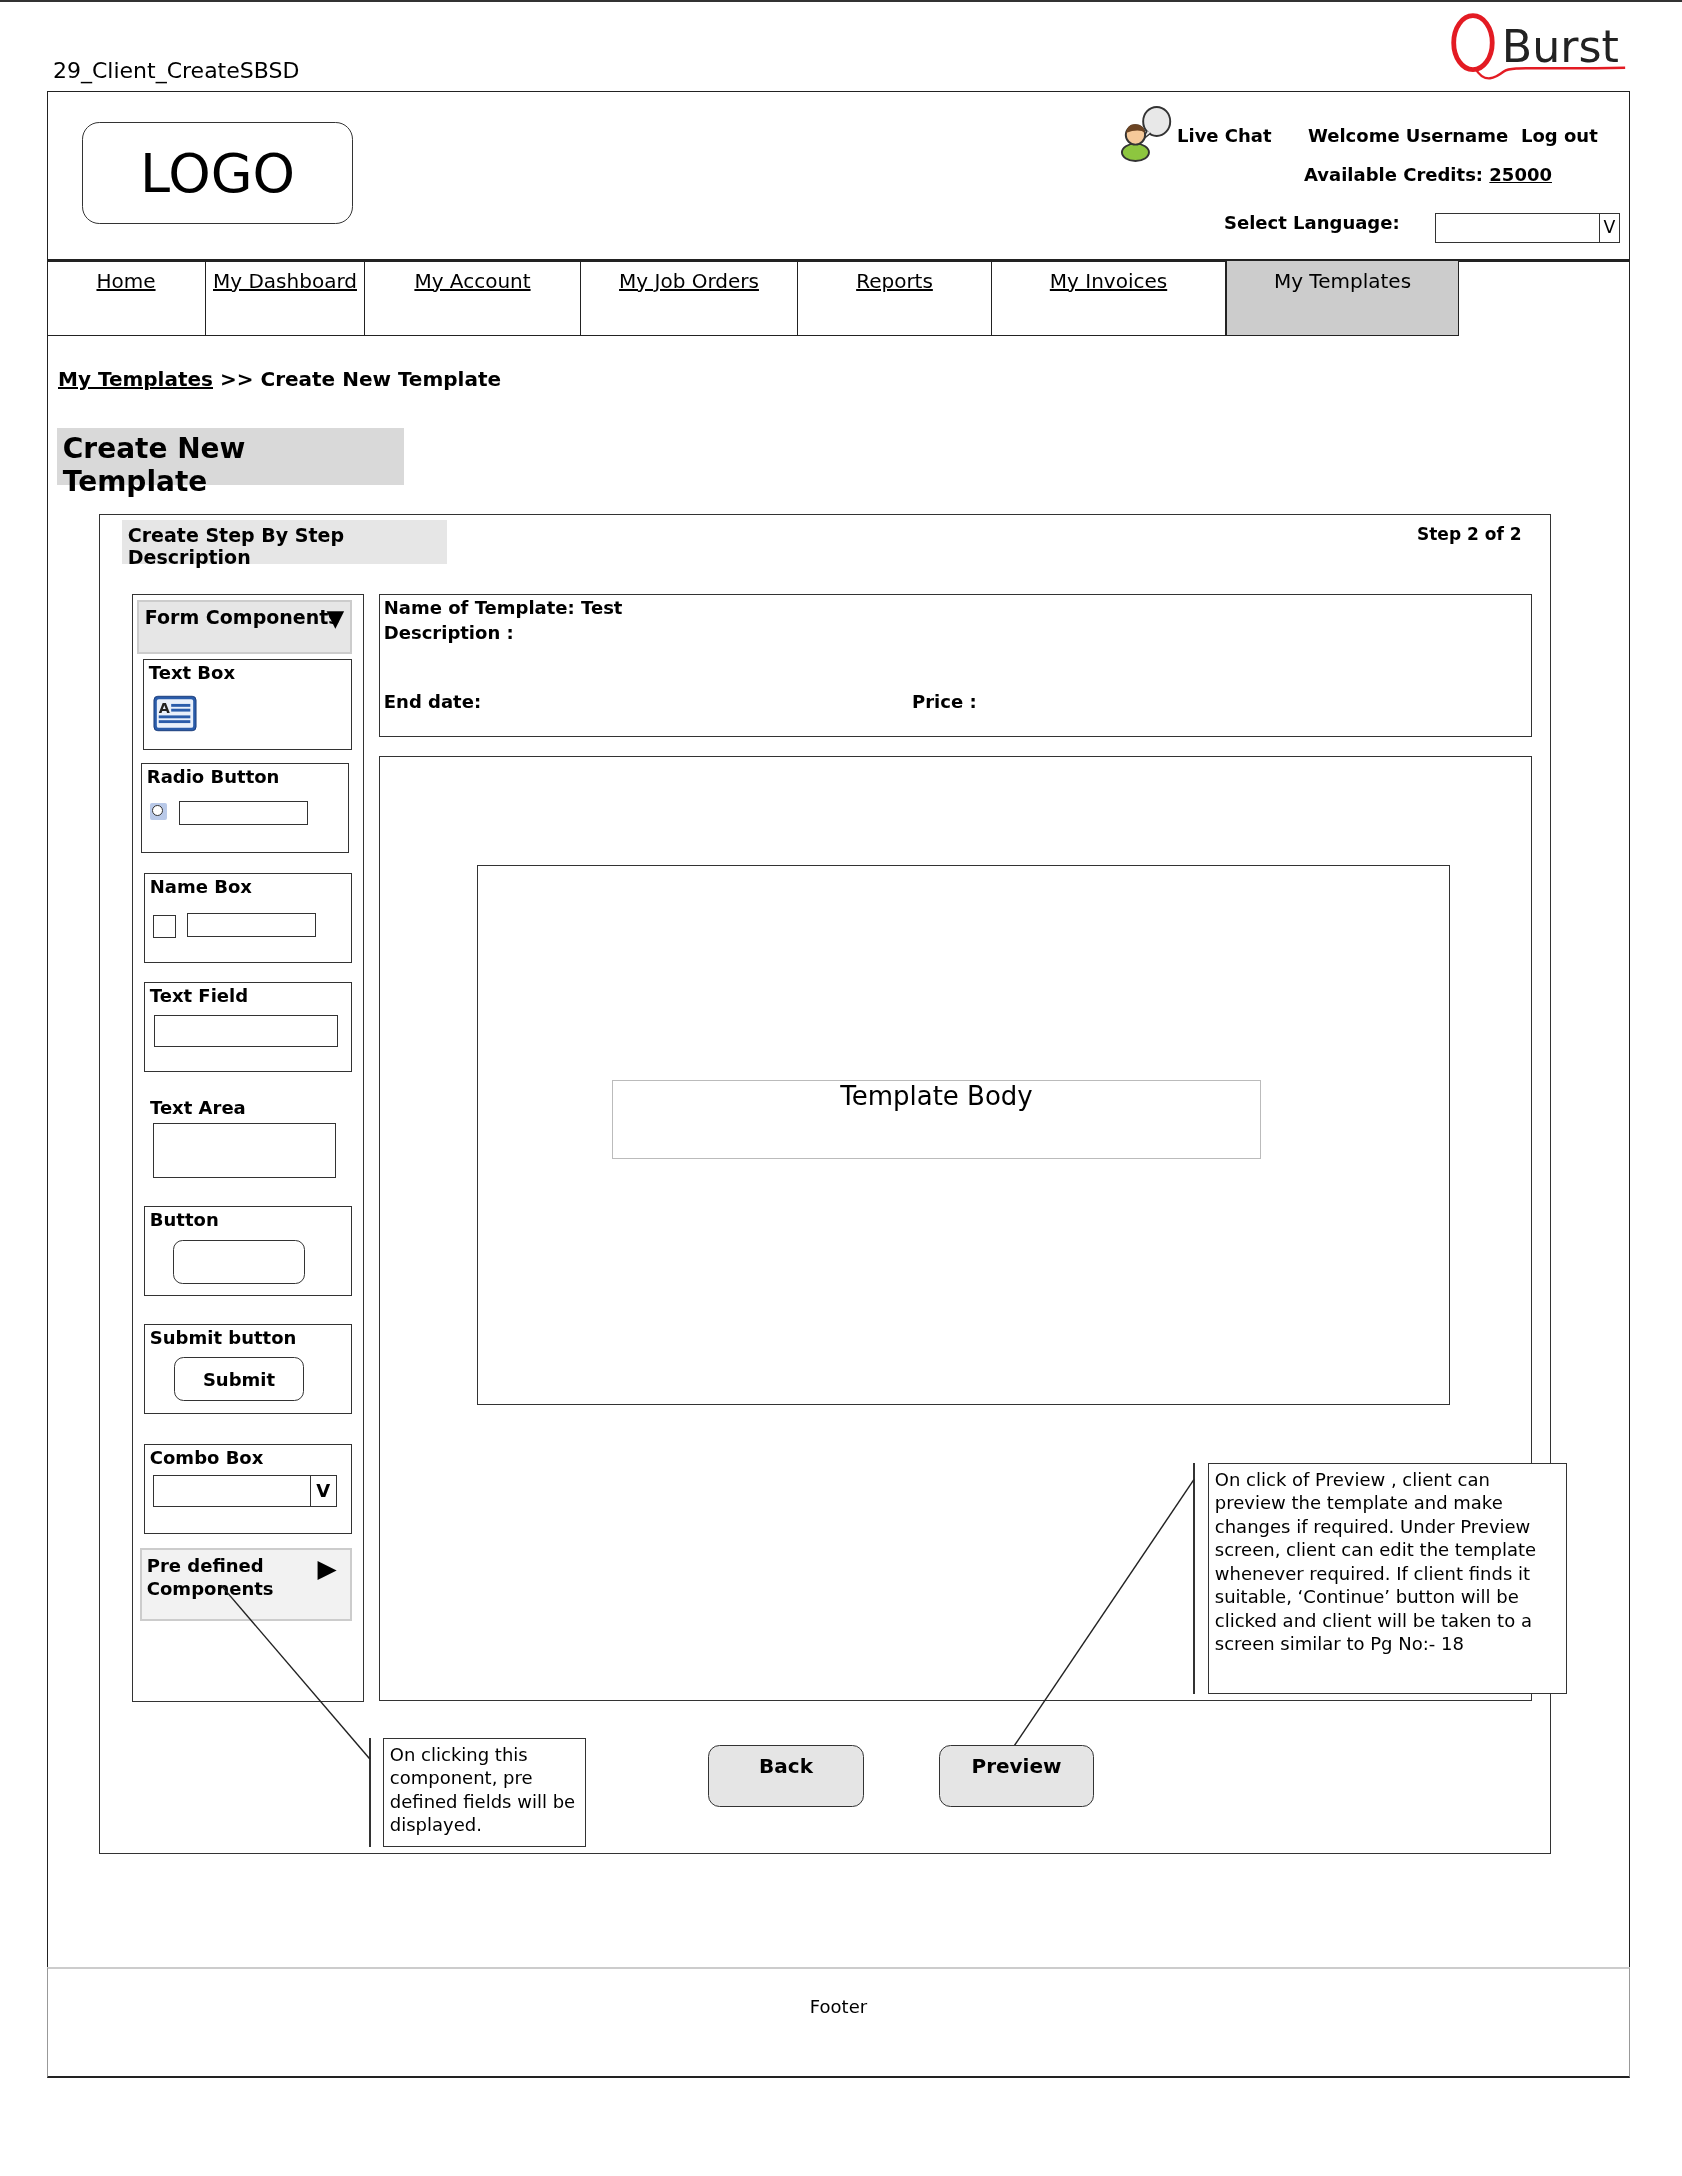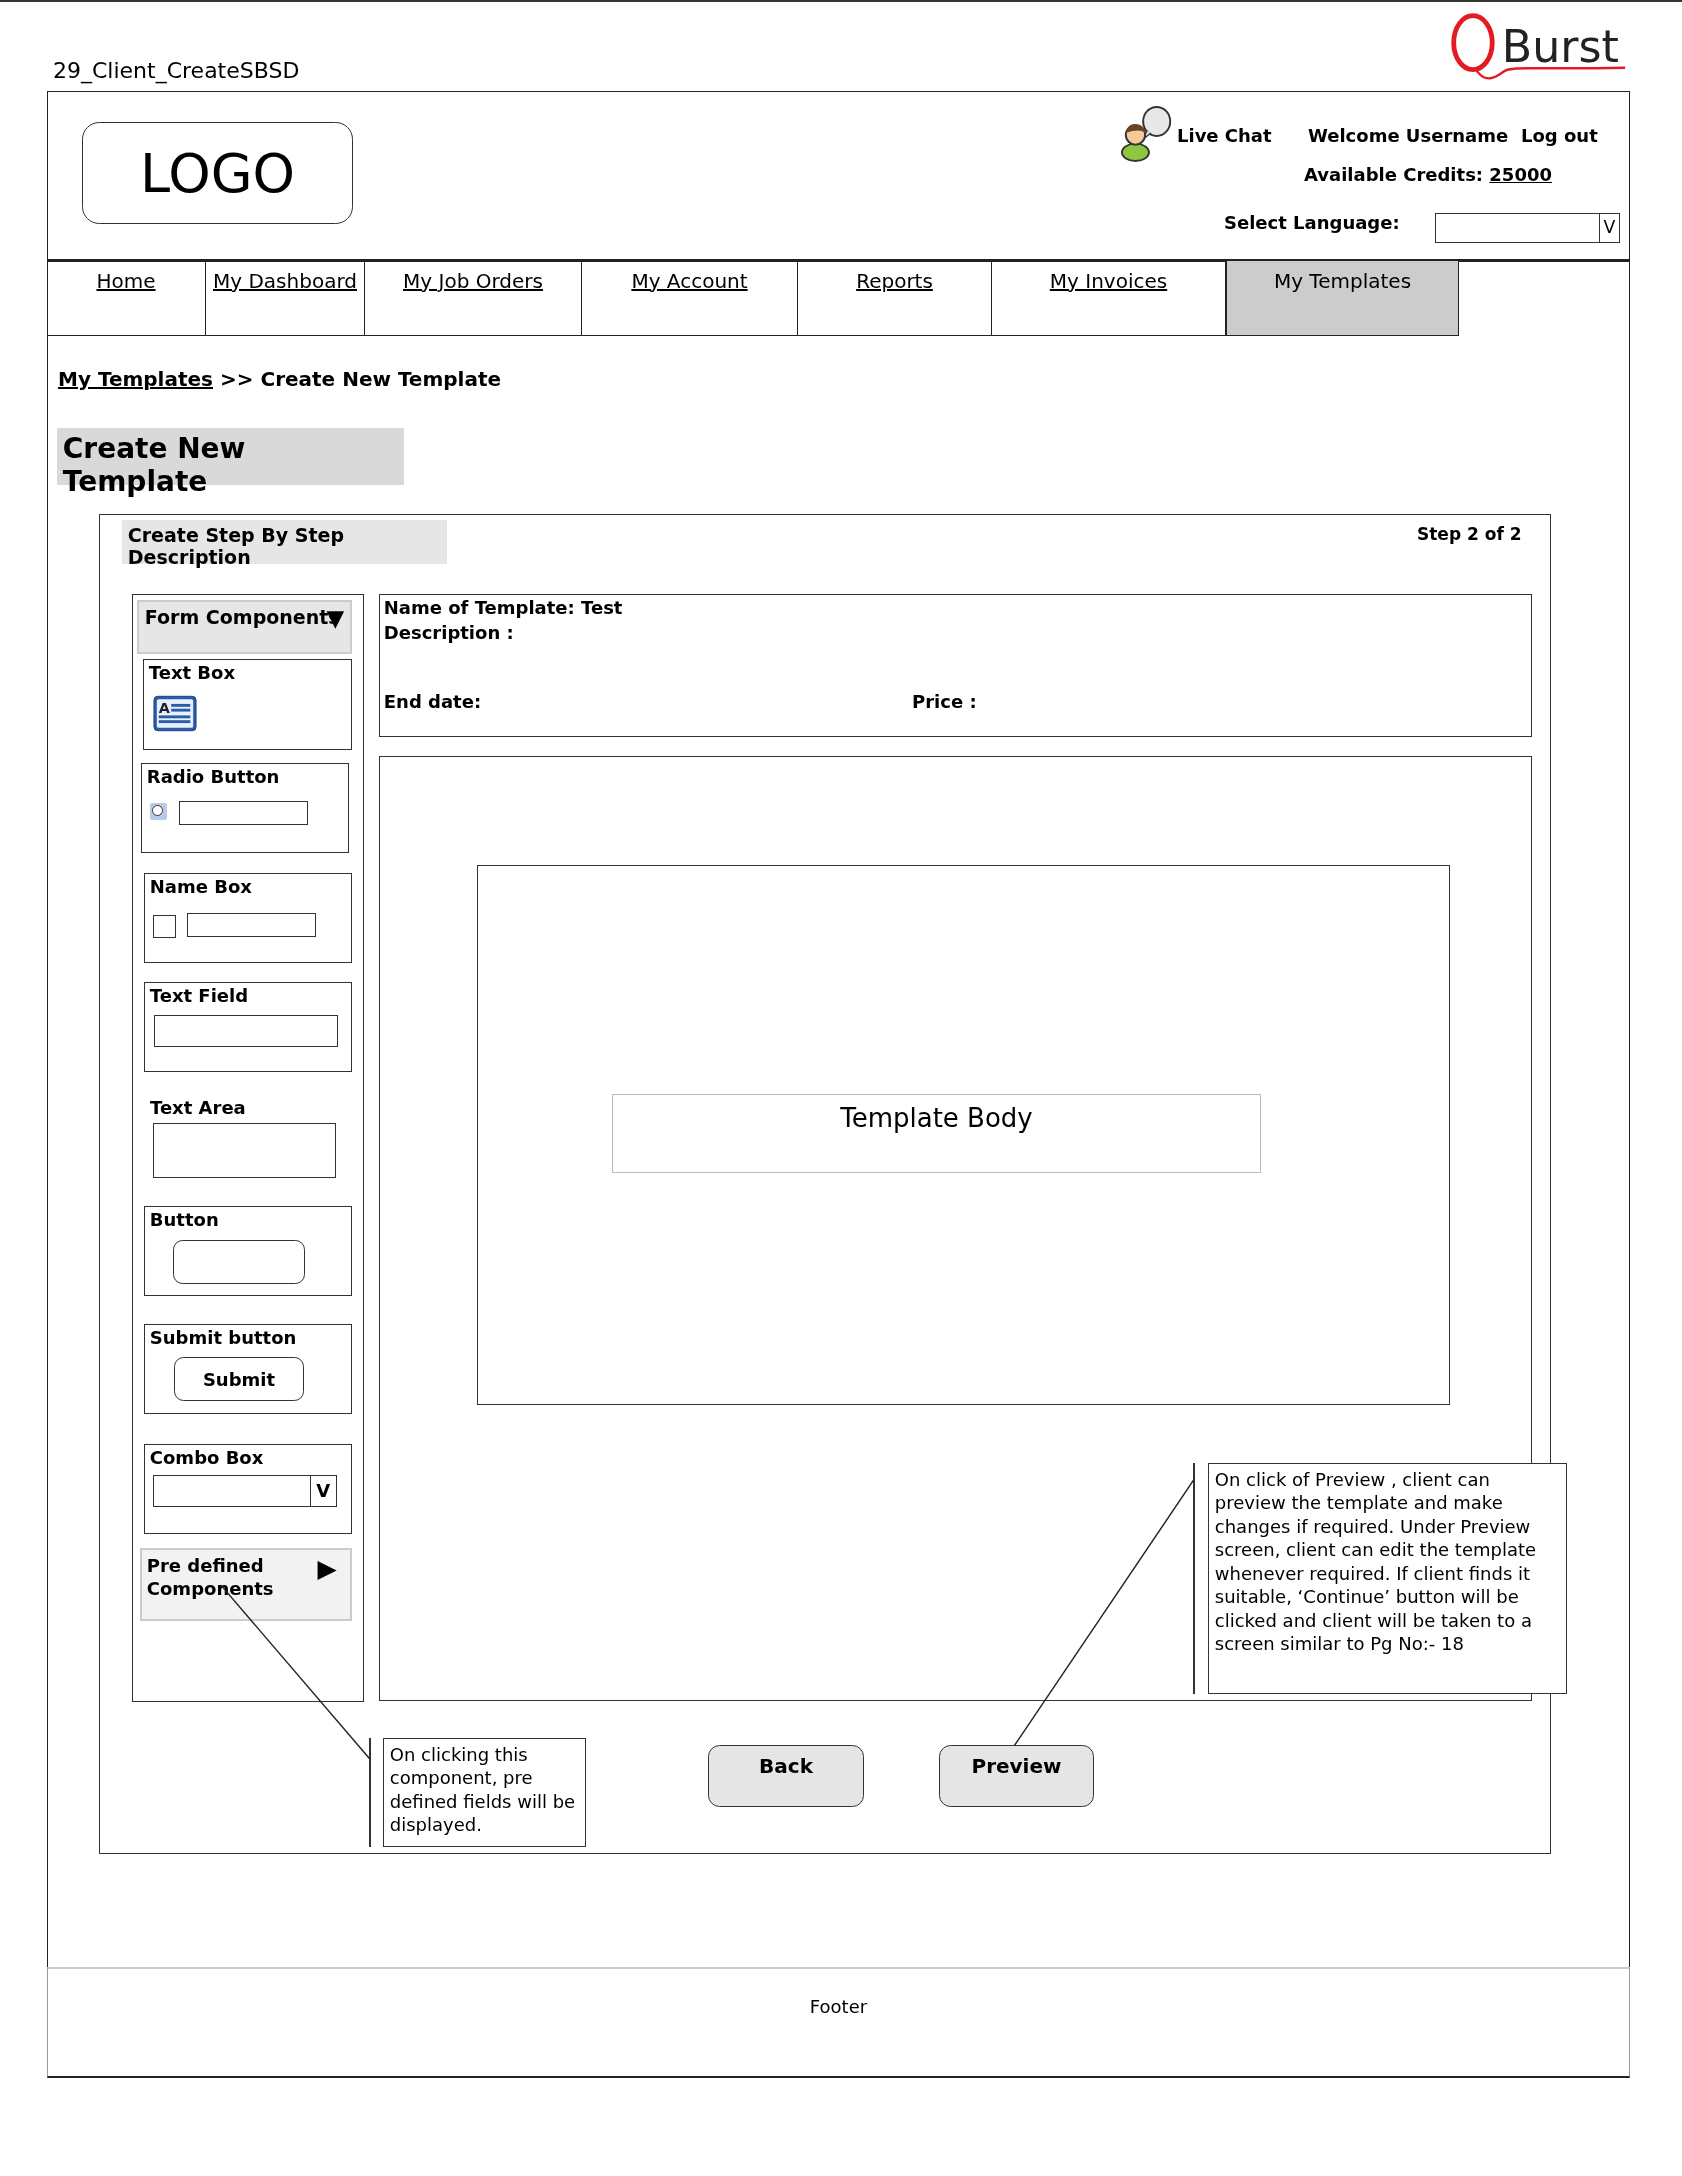--- a/index.html
+++ b/index.html
@@ -48,21 +48,21 @@
   .round-btn { border:1.4px solid #333; border-radius:9.6px; background:#fff; display:flex; align-items:center;
                justify-content:center; font-size:18px; font-weight:bold; }
   .predef { left:140px; top:1548px; width:212px; height:73px; background:#f2f2f2; border:2.9px solid #ccc; }
   .predef .comp-label { top:3.8px; line-height:23px; white-space:normal; }
   .predef .tri { position:absolute; right:13.4px; top:3.8px; font-size:25px; }
   .info-box { left:379px; top:594px; width:1153px; height:143px; border:1.9px solid #333; }
   .info-text { font-size:18px; font-weight:bold; position:absolute; white-space:nowrap; }
   .canvas { left:379px; top:756px; width:1153px; height:945px; border:1.9px solid #333; }
   .inner-rect { left:477px; top:865px; width:973px; height:540px; border:1.4px solid #333; }
   .body-box { left:612px; top:1080px; width:649px; height:79px; border:1.9px solid #bbb; font-size:26px;
-              text-align:center; padding-top:8px;margin-top:14px; }
+              text-align:center; padding-top:0; }
   .note { border:1.4px solid #333; background:#fff; font-size:18px; line-height:23.5px; padding:3.8px 5.8px; }
   .note1 { left:1208px; top:1463px; width:359px; height:231px; }
   .note1-bar { left:1193px; top:1463px; width:1.9px; height:231px; background:#333; }
   .note2 { left:383px; top:1738px; width:203px; height:109px; }
   .note2-bar { left:369px; top:1738px; width:1.9px; height:109px; background:#333; }
   .action-btn { border:1.4px solid #333; border-radius:11.5px; background:#e5e5e5; font-size:20px; font-weight:bold;
                 text-align:center; padding-top:7.7px; }
   .back-btn { left:708px; top:1745px; width:156px; height:62px; }
   .preview-btn { left:939px; top:1745px; width:155px; height:62px; }
   .connector { left:0; top:0; width:1682px; height:2177px; pointer-events:none; }
@@ -104,22 +104,22 @@
 </div>
 <div class="abs hdr-text lang-label">Select Language:</div>
 <div class="abs lang-select">
   <span></span>
   <span class="arrow">V</span>
 </div>
 
 <div class="abs nav">
   <div class="nav-item" style="width:159px;border-left:none"><span>Home</span></div>
   <div class="nav-item" style="width:159px"><span>My Dashboard</span></div>
+  <div class="nav-item" style="width:216px"><span>My Account</span></div>
   <div class="nav-item" style="width:217px"><span>My Job Orders</span></div>
-  <div class="nav-item" style="width:216px"><span>My Account</span></div>
   <div class="nav-item" style="width:194px"><span>Reports</span></div>
   <div class="nav-item" style="width:234px"><span>My Invoices</span></div>
   <div class="nav-item active" style="width:233px"><span>My Templates</span></div>
 </div>
 
 <div class="abs breadcrumb">
   <span class="link">My Templates</span>
   <span>&gt;&gt;</span>
   <span>Create New Template</span>
 </div>

